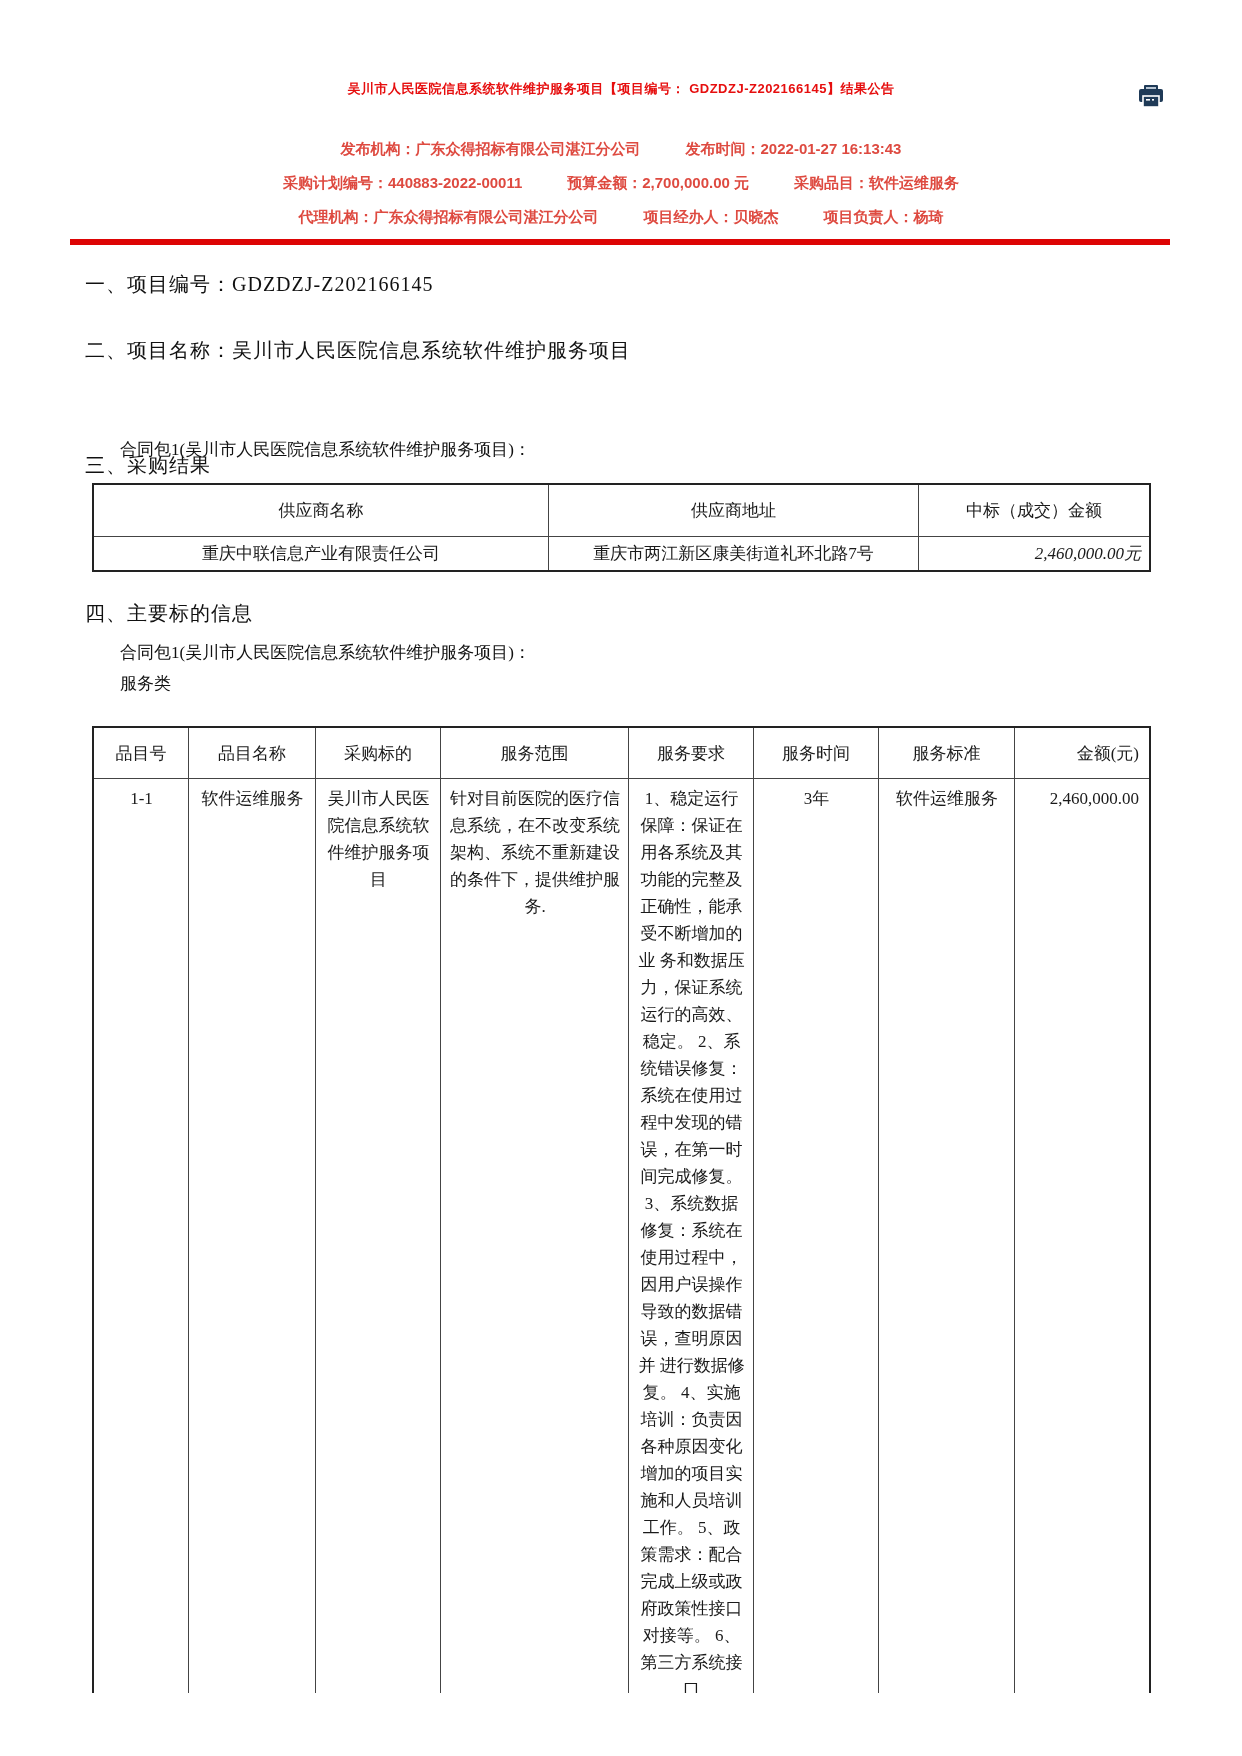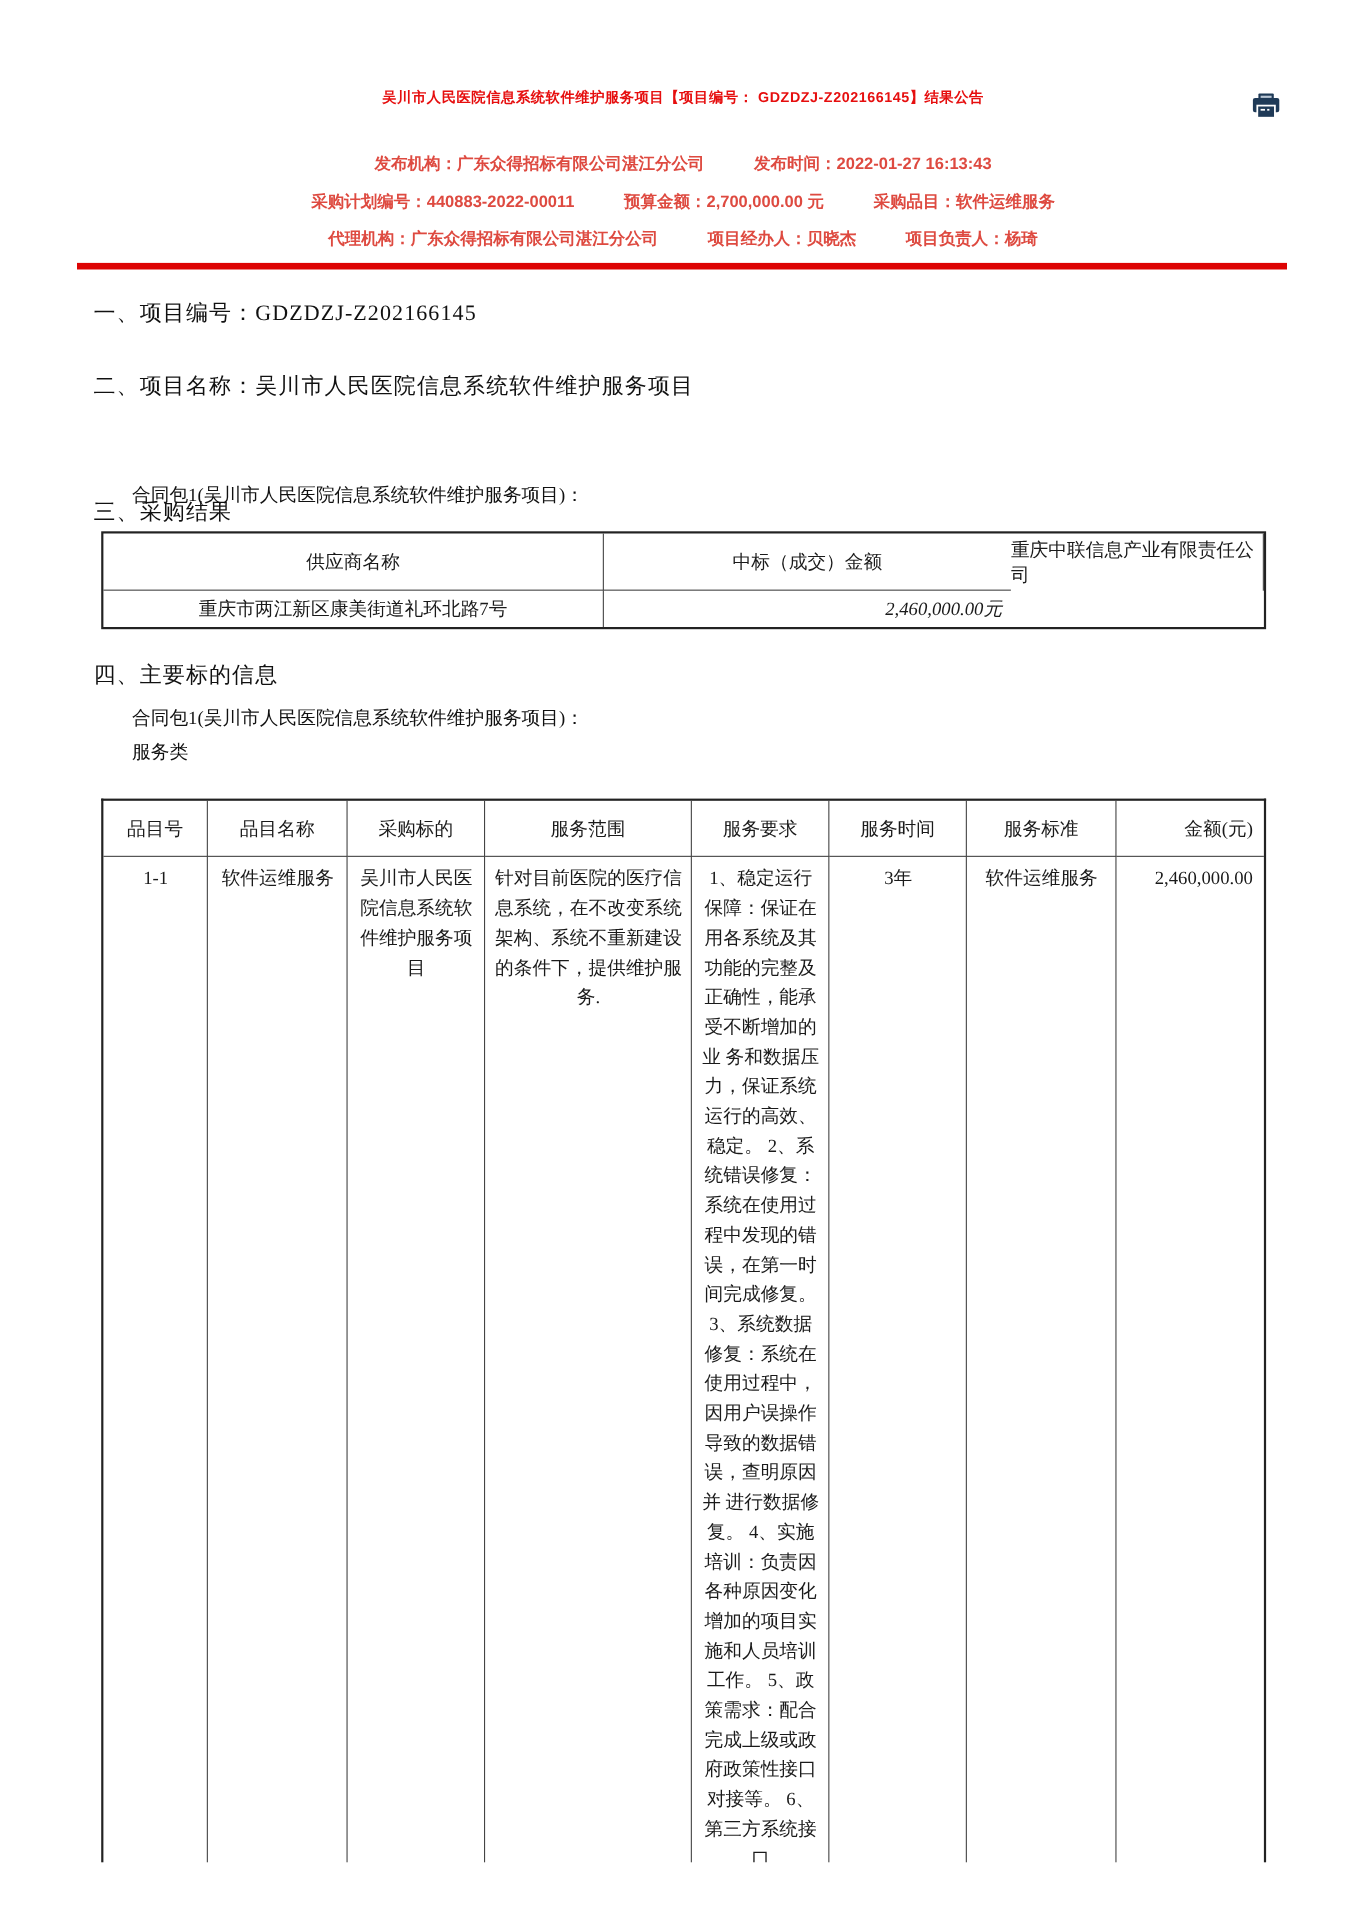--- a/index.html
+++ b/index.html
@@ -154,20 +154,21 @@
   <div class="divider"></div>
 
   <div class="section s1">一、项目编号：GDZDZJ-Z202166145</div>
   <div class="section s2">二、项目名称：吴川市人民医院信息系统软件维护服务项目</div>
   <div class="section s3">三、采购结果</div>
 
   <div class="sub-label pkg1">合同包1(吴川市人民医院信息系统软件维护服务项目)：</div>
 
   <div class="t1">
     <div class="cell th">供应商名称</div>
+    <div class="cell th">供应商地址</div>
     <div class="cell th last">中标（成交）金额</div>
     <div class="cell">重庆中联信息产业有限责任公司</div>
     <div class="cell">重庆市两江新区康美街道礼环北路7号</div>
     <div class="cell last num">2,460,000.00元</div>
   </div>
 
   <div class="section s4">四、主要标的信息</div>
   <div class="sub-label pkg2">合同包1(吴川市人民医院信息系统软件维护服务项目)：</div>
   <div class="sub-label svc-class">服务类</div>
 

